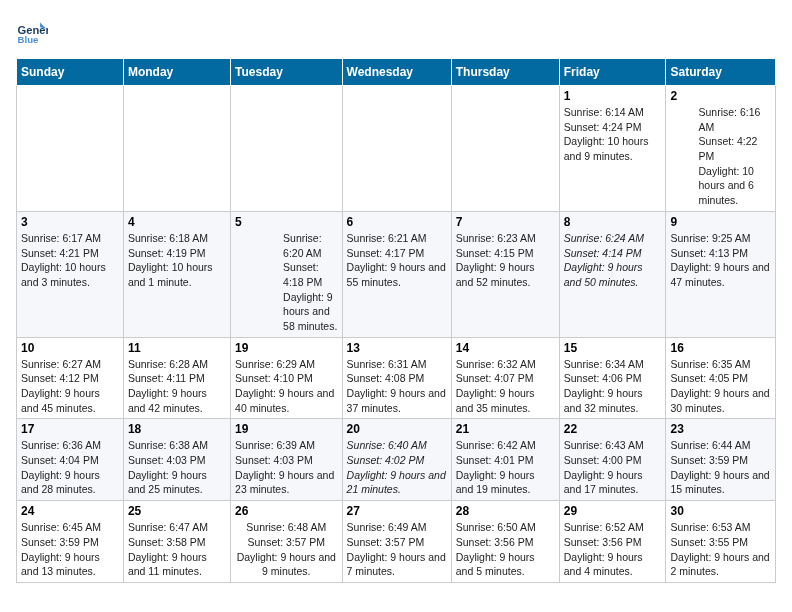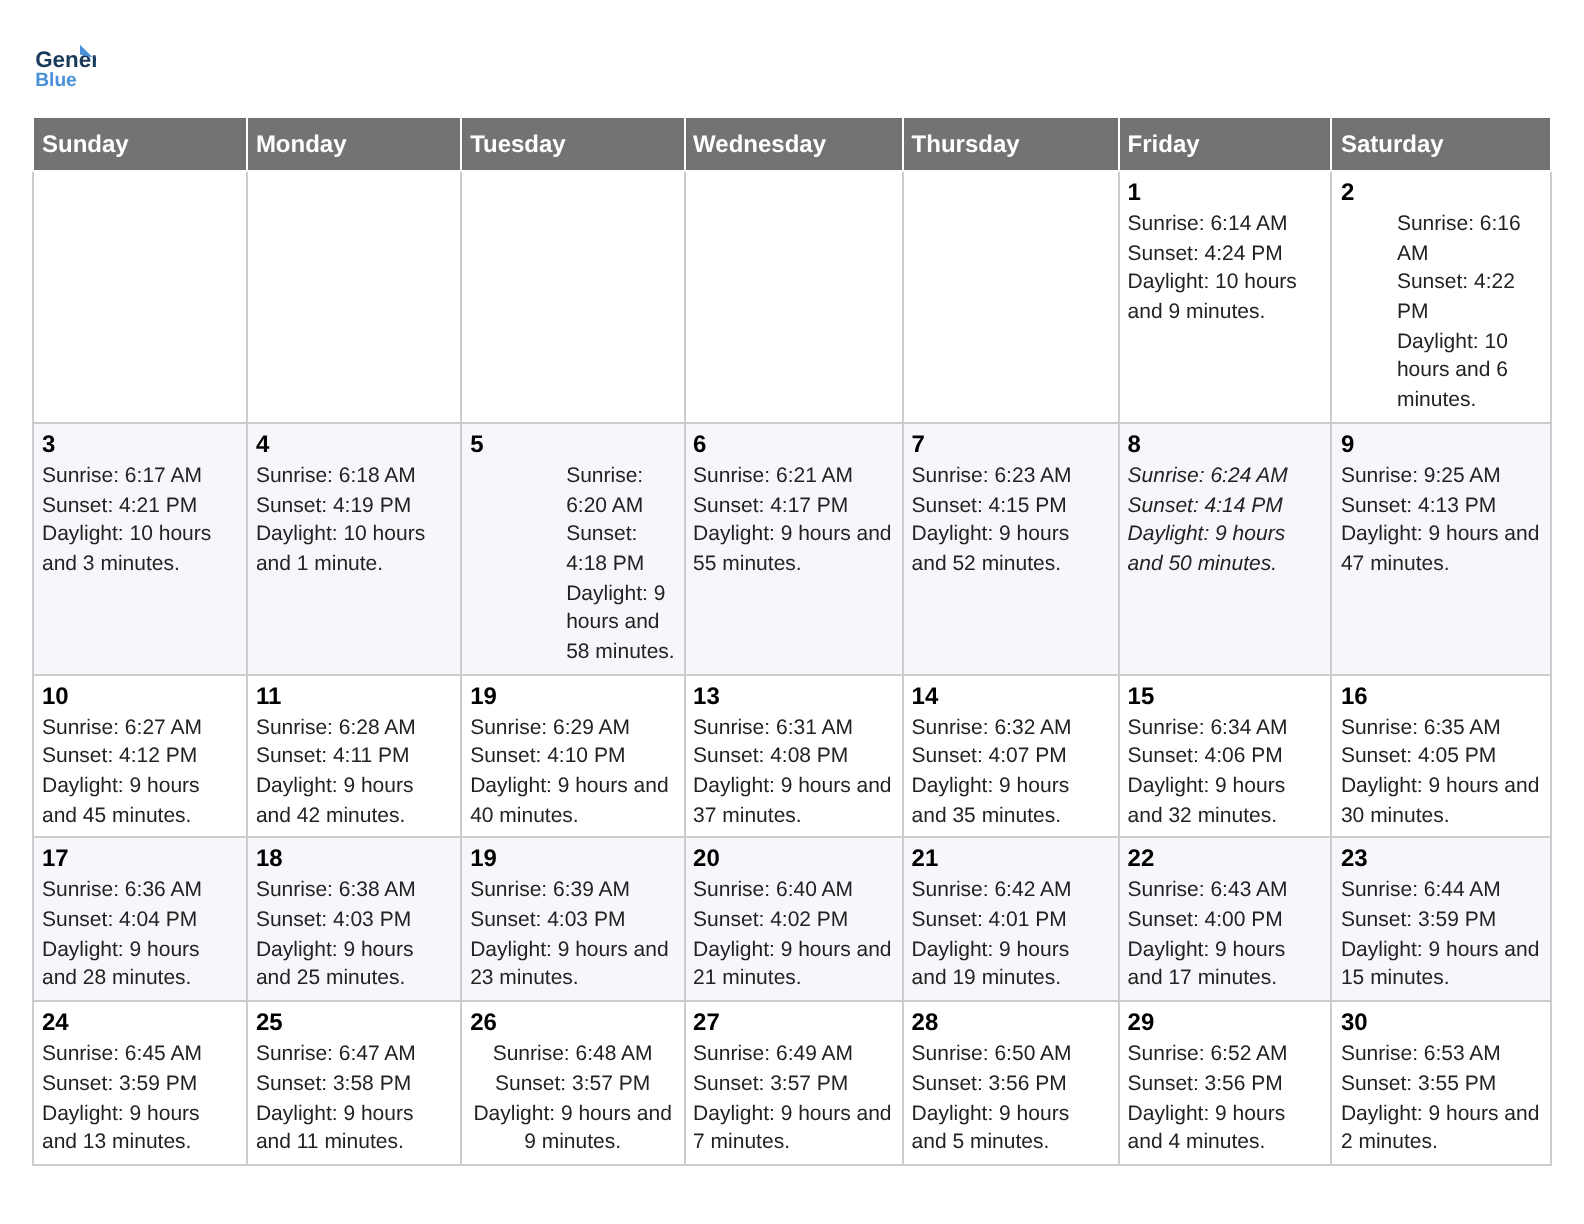--- a/index.html
+++ b/index.html
@@ -36,21 +36,21 @@
     .location {
       font-size: 14px;
       color: #555;
     }
     .calendar {
       width: 100%;
       border-collapse: collapse;
       font-size: 11px;
     }
     .calendar th {
-      background: #737373;
+      background: #0369a1;
       color: #fff;
       padding: 6px 4px;
       text-align: left;
       font-size: 12px;
       border: 1px solid #fff;
     }
     .calendar td {
       vertical-align: top;
       border: 1px solid #ccc;
       padding: 3px 4px;
@@ -228,21 +228,21 @@
 Daylight: 9 hours and 25 minutes.</div>
         </td>
         <td>
           <span class="day-num">19</span>
           <div class="day-info" style="white-space: pre-line;">Sunrise: 6:39 AM
 Sunset: 4:03 PM
 Daylight: 9 hours and 23 minutes.</div>
         </td>
         <td>
           <span class="day-num">20</span>
-          <div class="day-info" style="white-space: pre-line;">Sunrise: 6:40 AM
+          <div class="day-info" style="white-space: pre-line; font-style: italic;">Sunrise: 6:40 AM
 Sunset: 4:02 PM
 Daylight: 9 hours and 21 minutes.</div>
         </td>
         <td>
           <span class="day-num">21</span>
           <div class="day-info" style="white-space: pre-line;">Sunrise: 6:42 AM
 Sunset: 4:01 PM
 Daylight: 9 hours and 19 minutes.</div>
         </td>
         <td>

